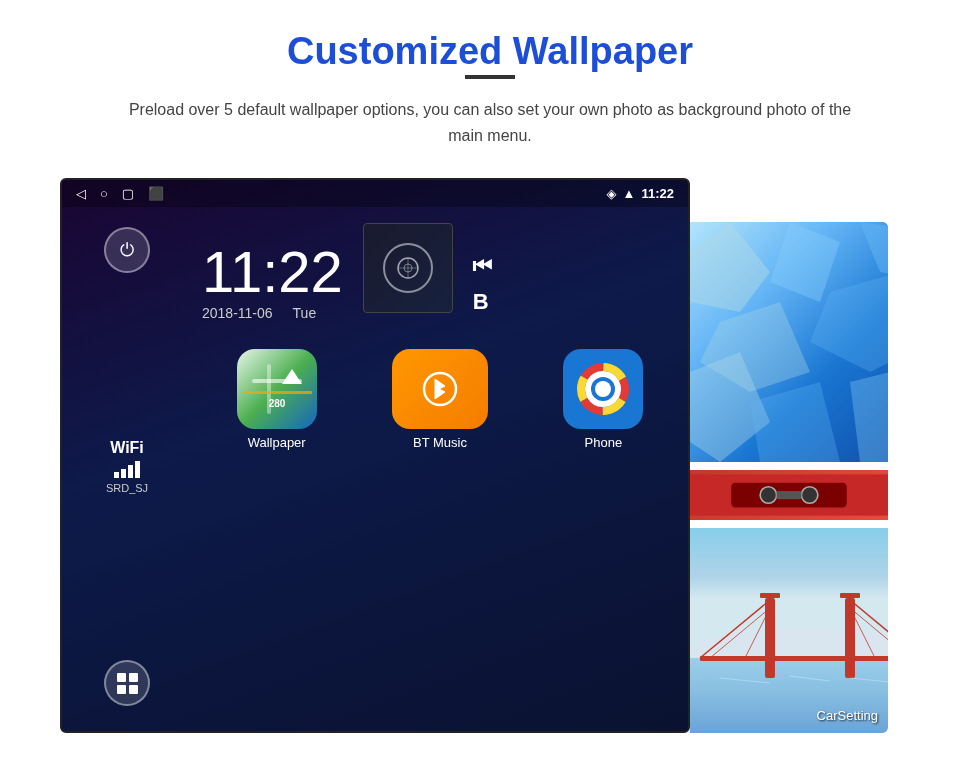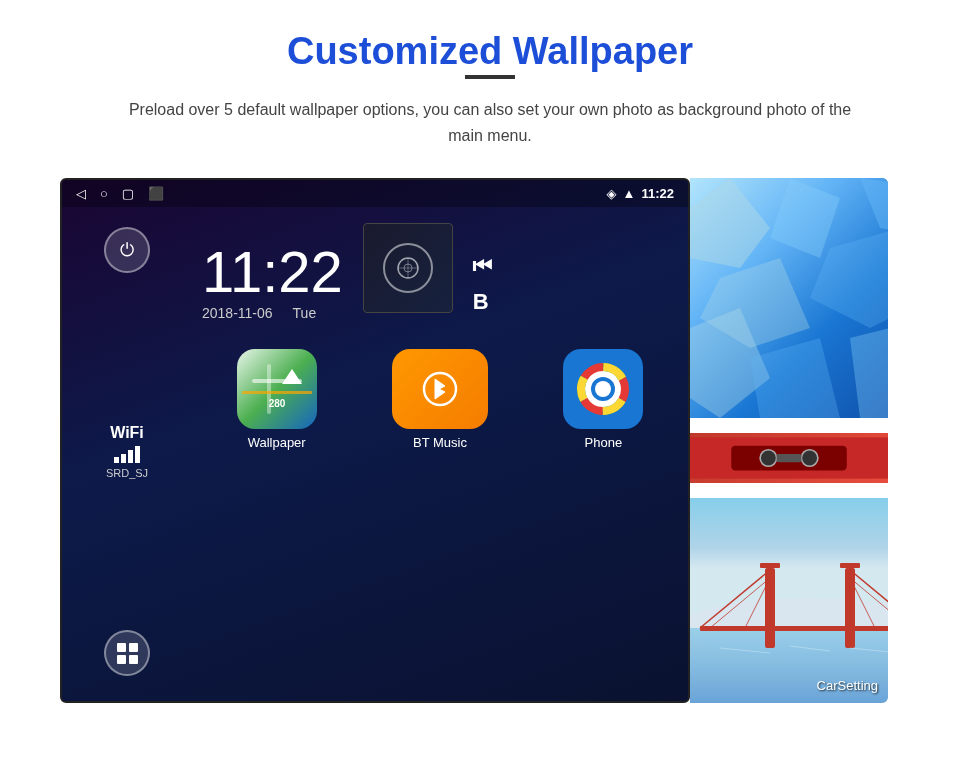--- a/index.html
+++ b/index.html
@@ -242,22 +242,23 @@
     }
     .icon-video {
       background: #f5f5f5;
     }
 
     
     .wallpaper-panel {
       width: 198px;
       display: flex;
       flex-direction: column;
-      gap: 15px;
+      gap: 8px;
       margin-left: 0;
+      margin-top: 44px;
     }
     .wallpaper-top {
       flex: 1;
       background: linear-gradient(135deg, #87ceeb, #4682b4, #1e3a5f);
       min-height: 240px;
       border-radius: 0 6px 0 0;
       overflow: hidden;
       position: relative;
     }
 

